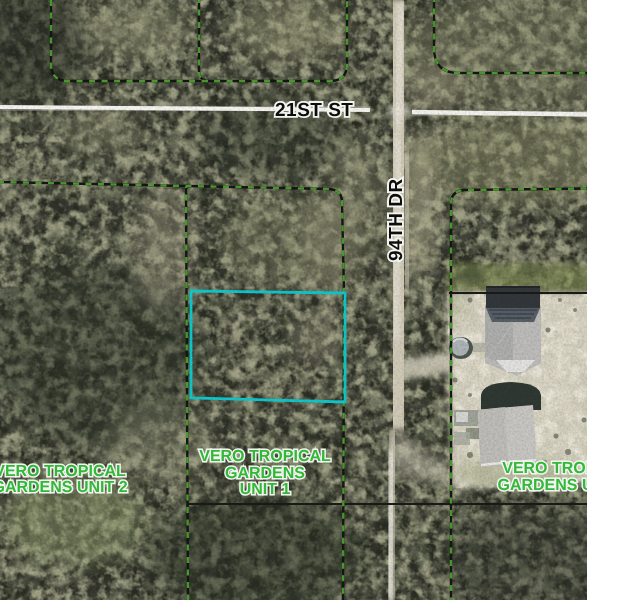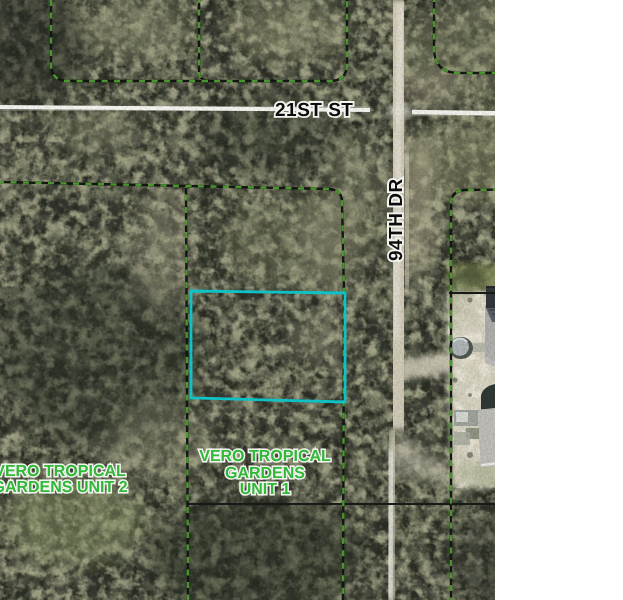--- a/index.html
+++ b/index.html
@@ -1,16 +1,16 @@
 <!DOCTYPE html>
 <html><head>
 <meta charset="utf-8">
 <style>
 html,body{margin:0;padding:0;background:#fff;font-family:"Liberation Sans",sans-serif}
-#map{position:relative;width:495px;height:600px;overflow:hidden}
+#map{position:relative;width:587px;height:600px;overflow:hidden}
 </style>
 </head>
 <body>
 <div id="map">
 <svg width="623" height="600" viewBox="0 0 623 600">
 <defs>
   <filter id="coarseL" x="0" y="0" width="623" height="600" filterUnits="userSpaceOnUse">
     <feTurbulence type="fractalNoise" baseFrequency="0.022" numOctaves="4" seed="7"></feTurbulence>
     <feColorMatrix type="matrix" values="0 0 0 0 0  0 0 0 0 0  0 0 0 0 0  3.0 0 0 0 -1.2"></feColorMatrix>
     <feComposite in="SourceGraphic" operator="in"></feComposite>

